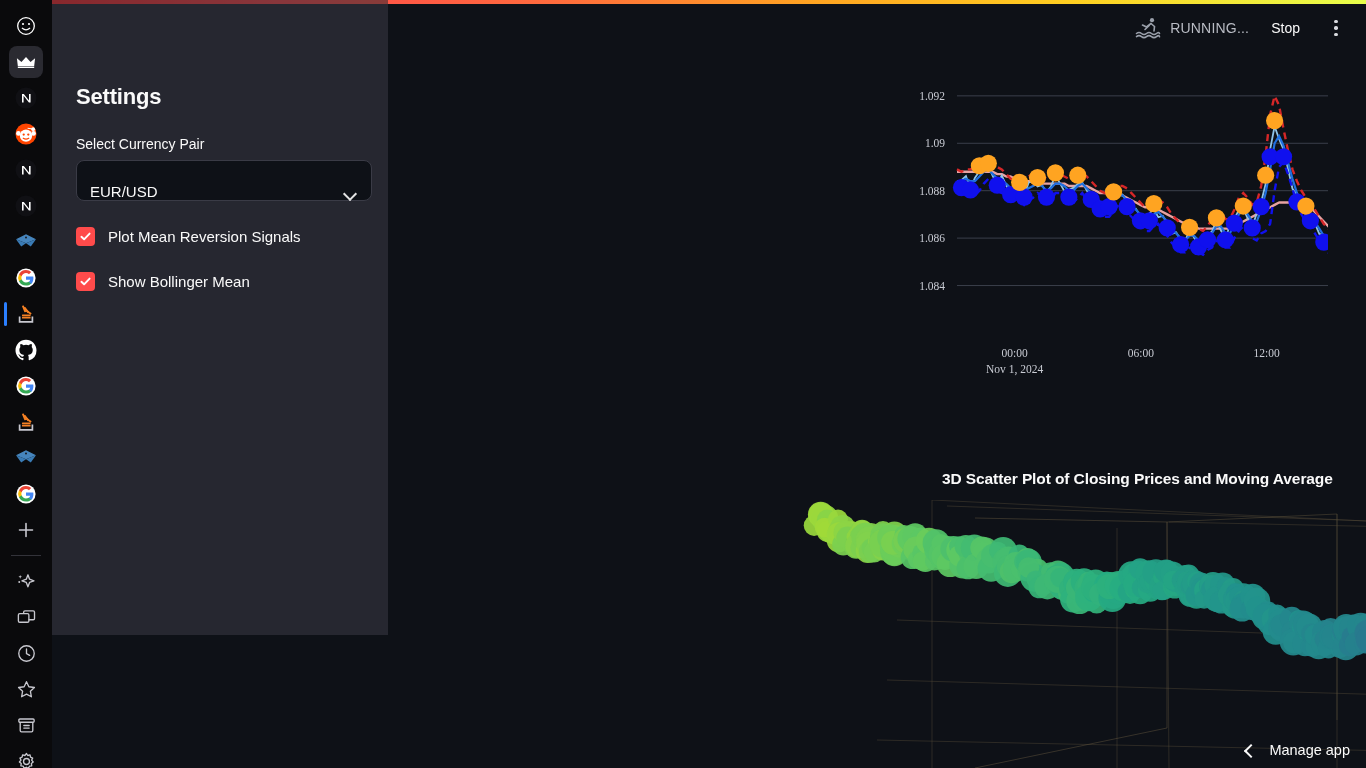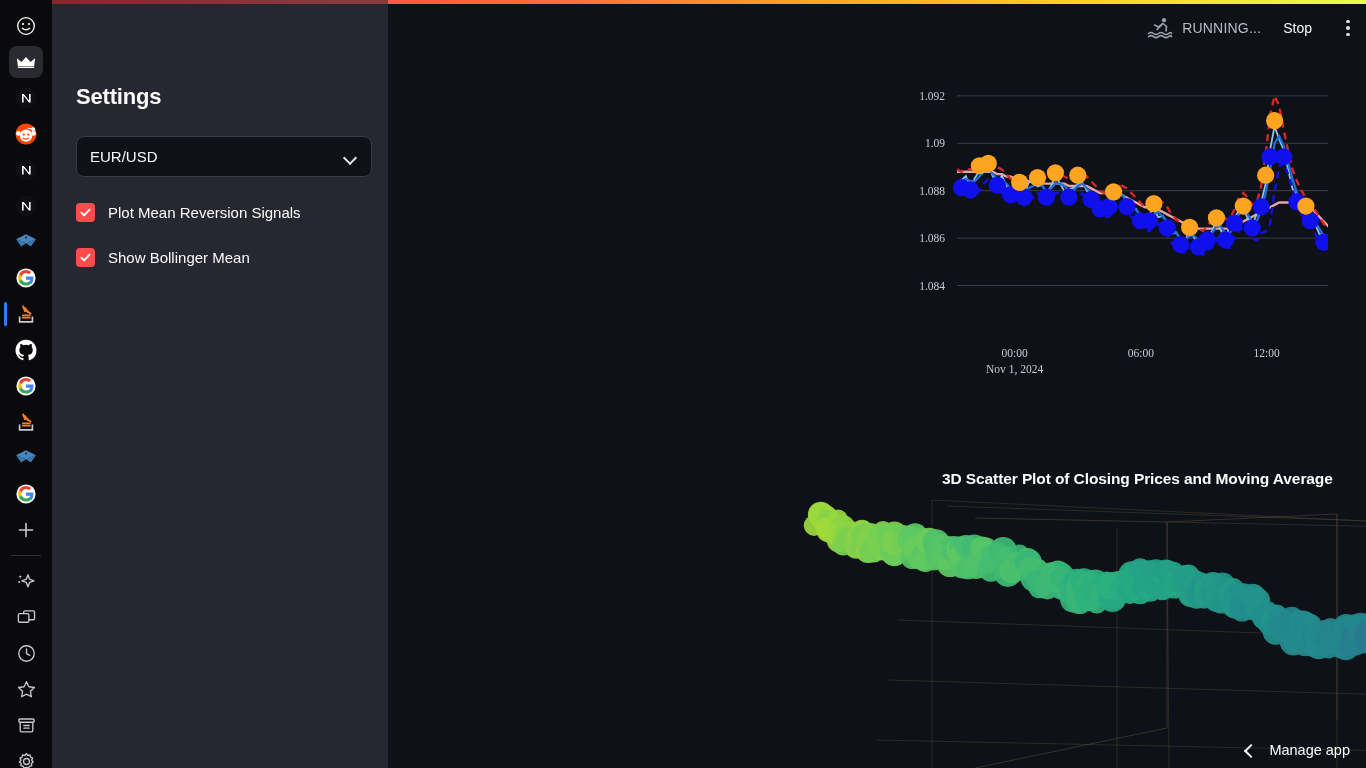--- a/index.html
+++ b/index.html
@@ -31,31 +31,31 @@
     width:26px; height:26px; border-radius:6px;
     display:flex; align-items:center; justify-content:center;
     font-size:12px; font-weight:bold; line-height:1;
   }
   .rail-slot.active-bg .rail-icon { background:#2a2a31; width:34px; height:32px; border-radius:8px; }
   .rail-div { width:30px;height:1px;background:#33333a;margin:7px 0; flex-shrink:0;}
   .rail-spacer { flex:1 1 auto; }
 
   
   .st-sidebar {
-    width:336px; height:768px; background:#262730; flex-shrink:0;
+    width:336px; height:635px; background:#262730; flex-shrink:0;
     padding:84px 16px 0 24px; position:relative; z-index:3;
   }
   .st-sidebar h1 {
     font-size:22px; font-weight:700; letter-spacing:-.2px; color:#fafafa;
     margin-bottom:26px;
   }
   .field-label { font-size:14px; color:#fafafa; margin-bottom:8px; }
   .select-box {
     height:41px; background:#0e1117; border:1px solid #3a3b46; border-radius:8px;
-    display:flex; align-items:center; justify-content:space-between;
+    display:flex; align-items:flex-end; justify-content:space-between;
     padding:0 13px; font-size:15px; color:#fafafa; cursor:pointer;
     margin-bottom:26px;
   }
   .chev { width:14px;height:14px; position:relative; opacity:.9; }
   .chev::before{
     content:""; position:absolute; left:1px; top:3px; width:8px;height:8px;
     border-right:2px solid #fafafa; border-bottom:2px solid #fafafa;
     transform:rotate(45deg);
   }
   .cb-row { display:flex; align-items:center; gap:13px; margin-bottom:26px; cursor:pointer; }
@@ -76,21 +76,21 @@
     position:absolute; top:0; left:52px; right:0; height:4px; z-index:20;
     background:linear-gradient(90deg,#ff2b2b 0%,#ff4b4b 18%,#ff6b3d 38%,#ffa421 58%,#ffd021 78%,#e8ff4b 100%);
   }
   .topbar-gradient .dim {
     position:absolute; left:0; top:0; width:336px; height:4px;
     background:#262730; opacity:.55;
   }
 
   .st-header {
     position:absolute; top:0; right:0; height:56px; display:flex; align-items:center;
-    gap:14px; padding-right:4px; z-index:10;
+    gap:14px; padding-right:16px; z-index:10;
   }
   .running-wrap { display:flex; align-items:center; gap:9px; }
   .running-text { font-size:14px; color:#b9bcc4; letter-spacing:.2px; }
   .stop-btn {
     font-size:14px; color:#fafafa; padding:4px 8px; border-radius:6px; cursor:pointer;
   }
   .kebab { width:28px;height:28px;display:flex;flex-direction:column;align-items:center;justify-content:center;gap:3px;cursor:pointer;border-radius:6px;}
   .kebab i { width:3.5px;height:3.5px;border-radius:50%;background:#d9dbe0; display:block;}
 
   
@@ -330,20 +330,21 @@
             </svg>
           </div>
         </div>
       </div>
     <div style="height:10px;flex-shrink:0;"></div>
   </div>
 
   <div class="st-sidebar">
     <h1>Settings</h1>
 
+    <div class="field-label">Select Currency Pair</div>
 
     <div class="select-box">
       <span>EUR/USD</span>
       <span class="chev"></span>
     </div>
 
     <div id="checkbox-host">
         <div class="cb-row">
           <div class="cb-box" style="background: rgb(255, 75, 75);">
             <svg width="13" height="13" viewBox="0 0 13 13">

